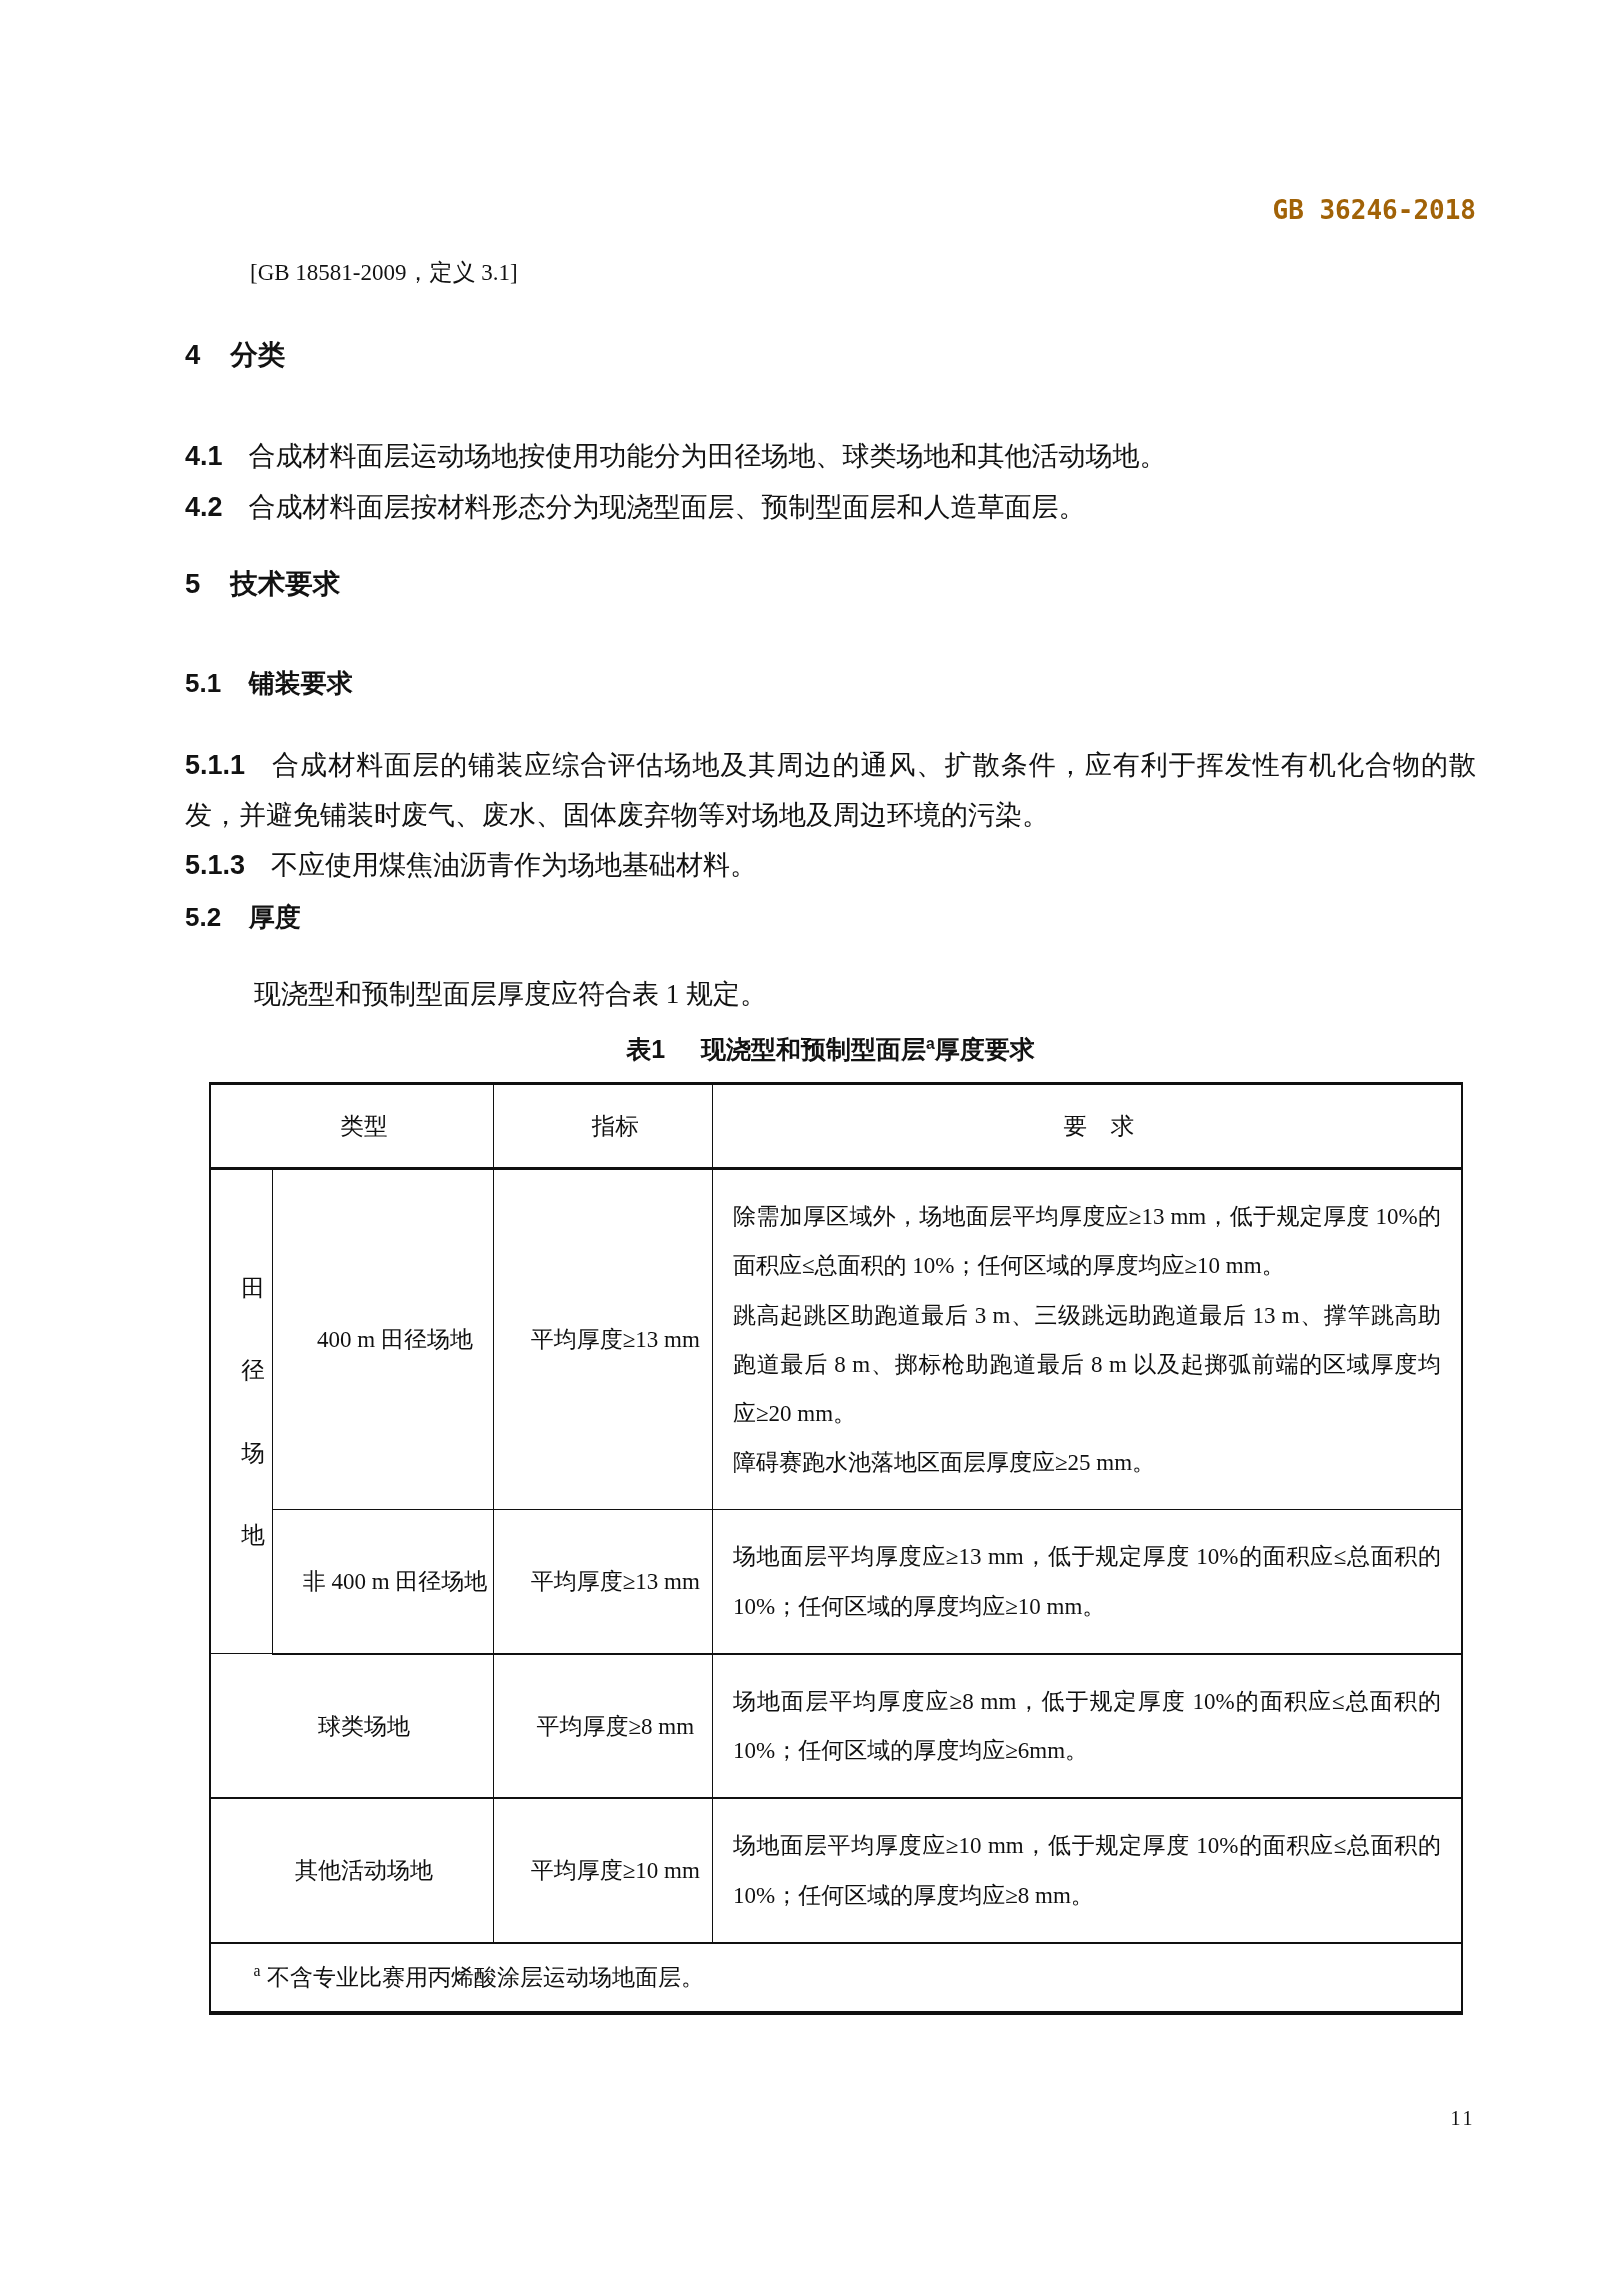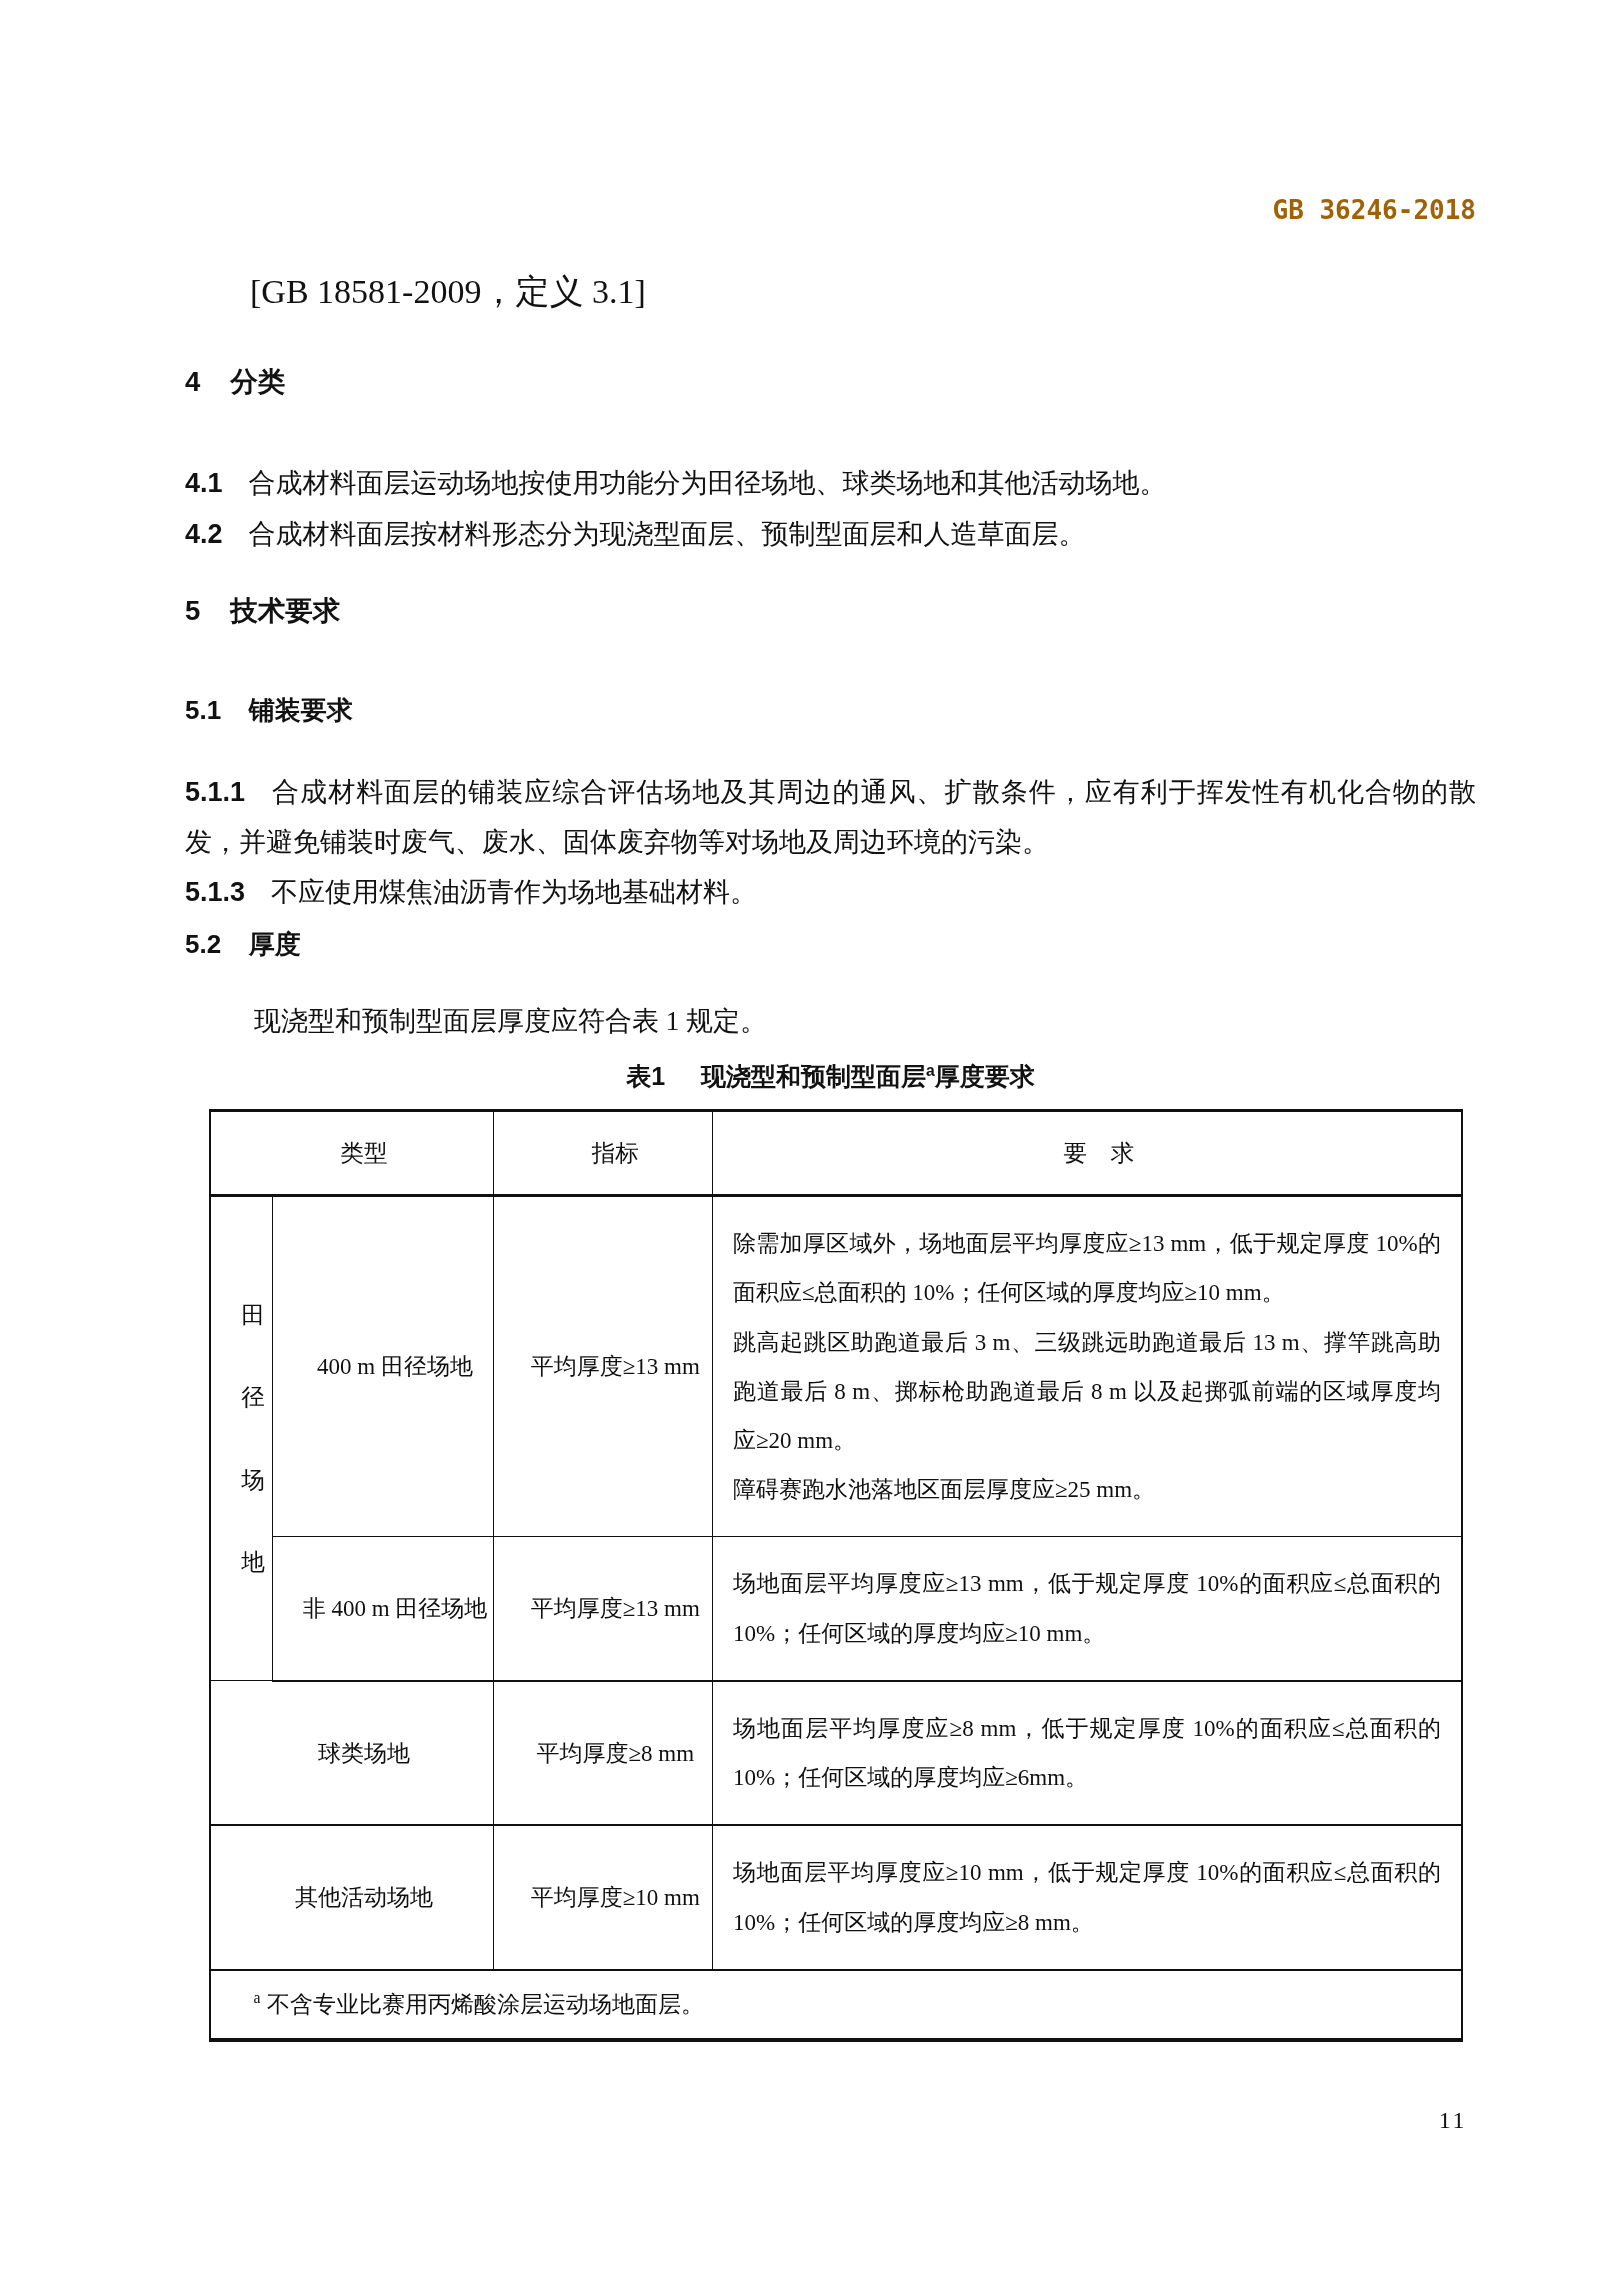--- a/index.html
+++ b/index.html
@@ -10,21 +10,21 @@
     font-family:"Liberation Serif","DejaVu Serif",serif;
   }
   .page { position:absolute; inset:0; padding:195px 147px 0 185px; }
 
   .page-header { text-align:right; }
   .std-code {
     font-family:"DejaVu Sans Mono","Liberation Sans",sans-serif;
     font-weight:bold; font-size:26px; letter-spacing:0px; color:#a16207;
   }
 
-  .ref-note { margin-top:44px; padding-left:65px; font-size:34px; }
+  .ref-note { margin-top:32px; padding-left:65px; font-size:23px; }
 
   h2.sec {
     font-family:"Liberation Sans","DejaVu Sans",sans-serif;
     font-size:27.5px; font-weight:bold; line-height:1.1;
   }
   h2.sec .sec-num { margin-right:30px; }
   .sec4 { margin-top:52px; }
   .sec5 { margin-top:36px; }
 
   h3.subsec {
@@ -90,22 +90,22 @@
   tr.row-thin  > td { border-bottom:1.3px solid #101010; }
   tr.row-group > td { border-bottom:2.6px solid #101010; }
 
   .tbl tfoot td {
     border-top:2.6px solid #101010; border-bottom:4.6px solid #101010;
     padding:18.3px 15.7px 18.3px 43px; font-size:23px;
   }
   .footnote sup { margin-right:6.5px; }
 
   .page-number {
-    position:absolute; top:2107px; right:156px;
-    font-size:24px; letter-spacing:2.6px;
+    position:absolute; top:2107px; right:148px;
+    font-size:20px; letter-spacing:2.6px;
   }
 </style>
 </head>
 <body>
 
 <div class="page">
 
   <div class="page-header">
     <span class="std-code">GB 36246-2018</span>
   </div>

